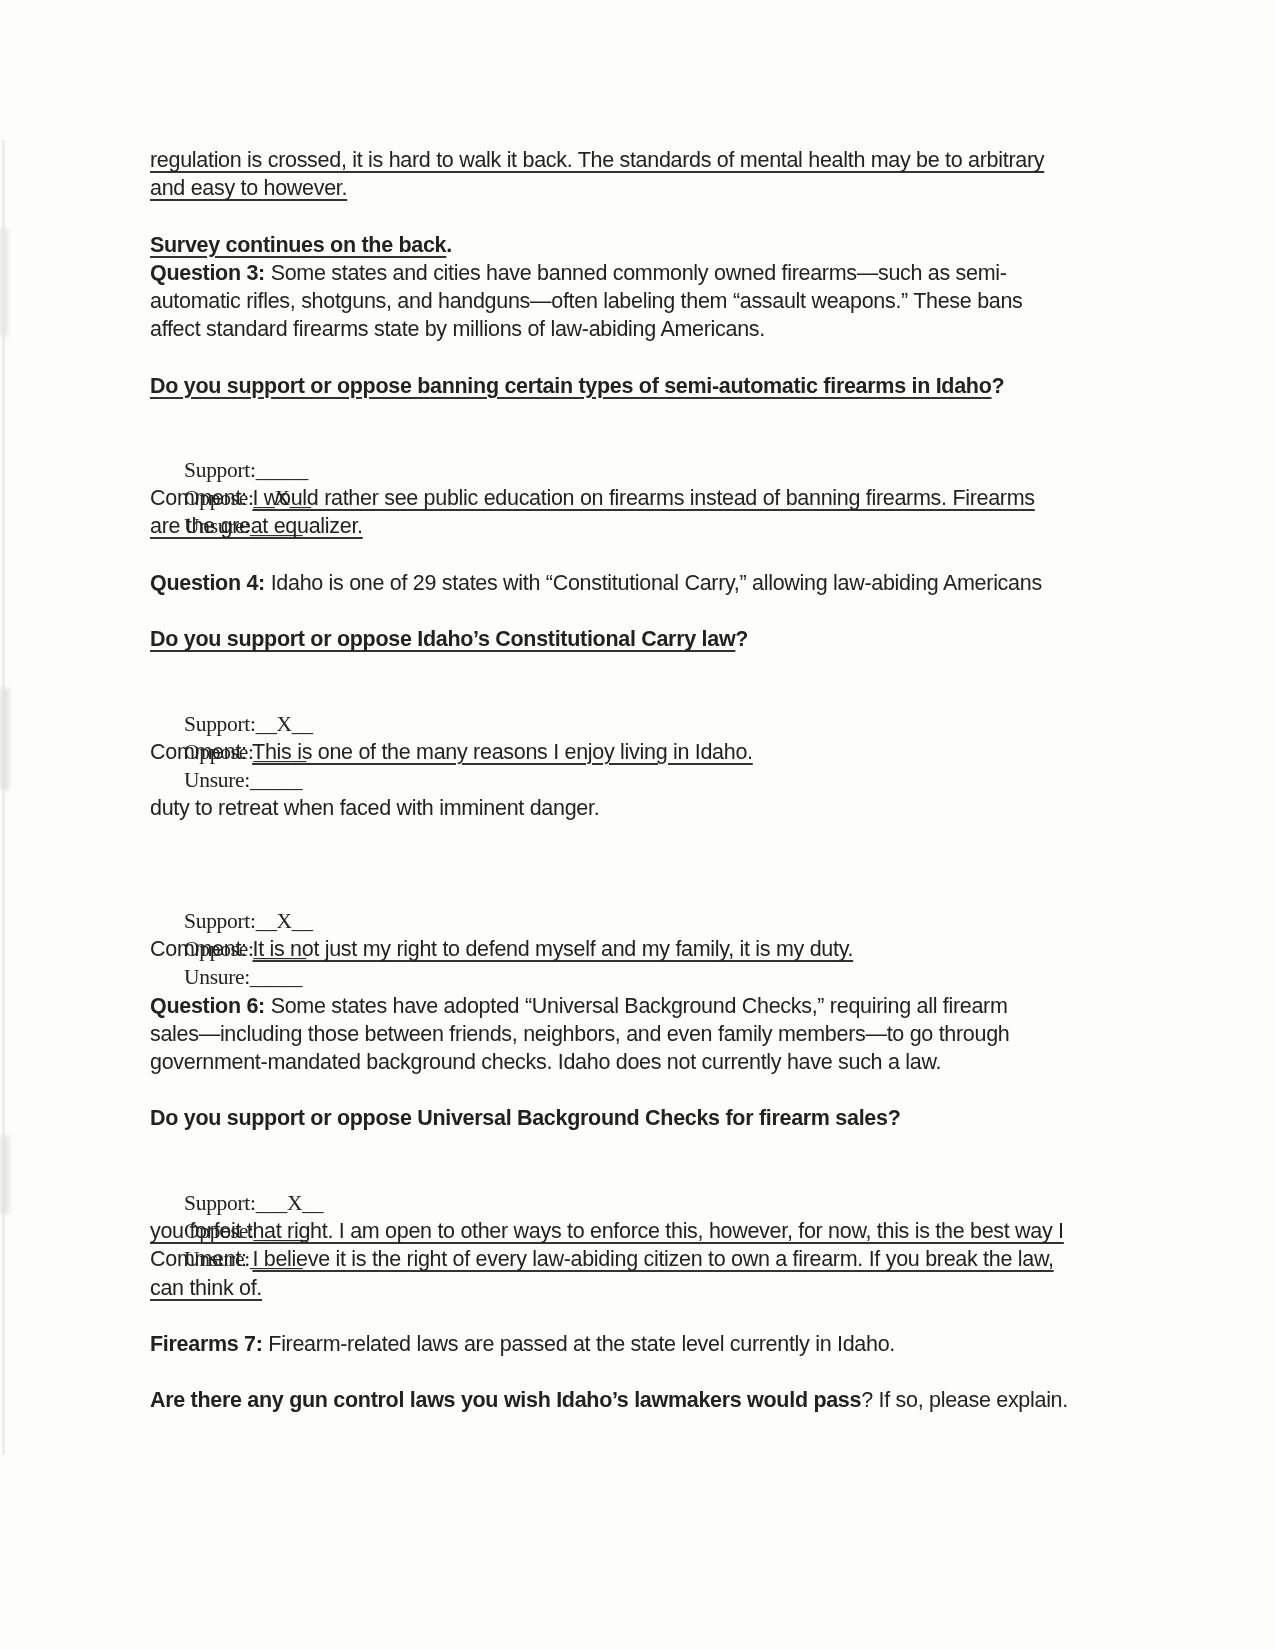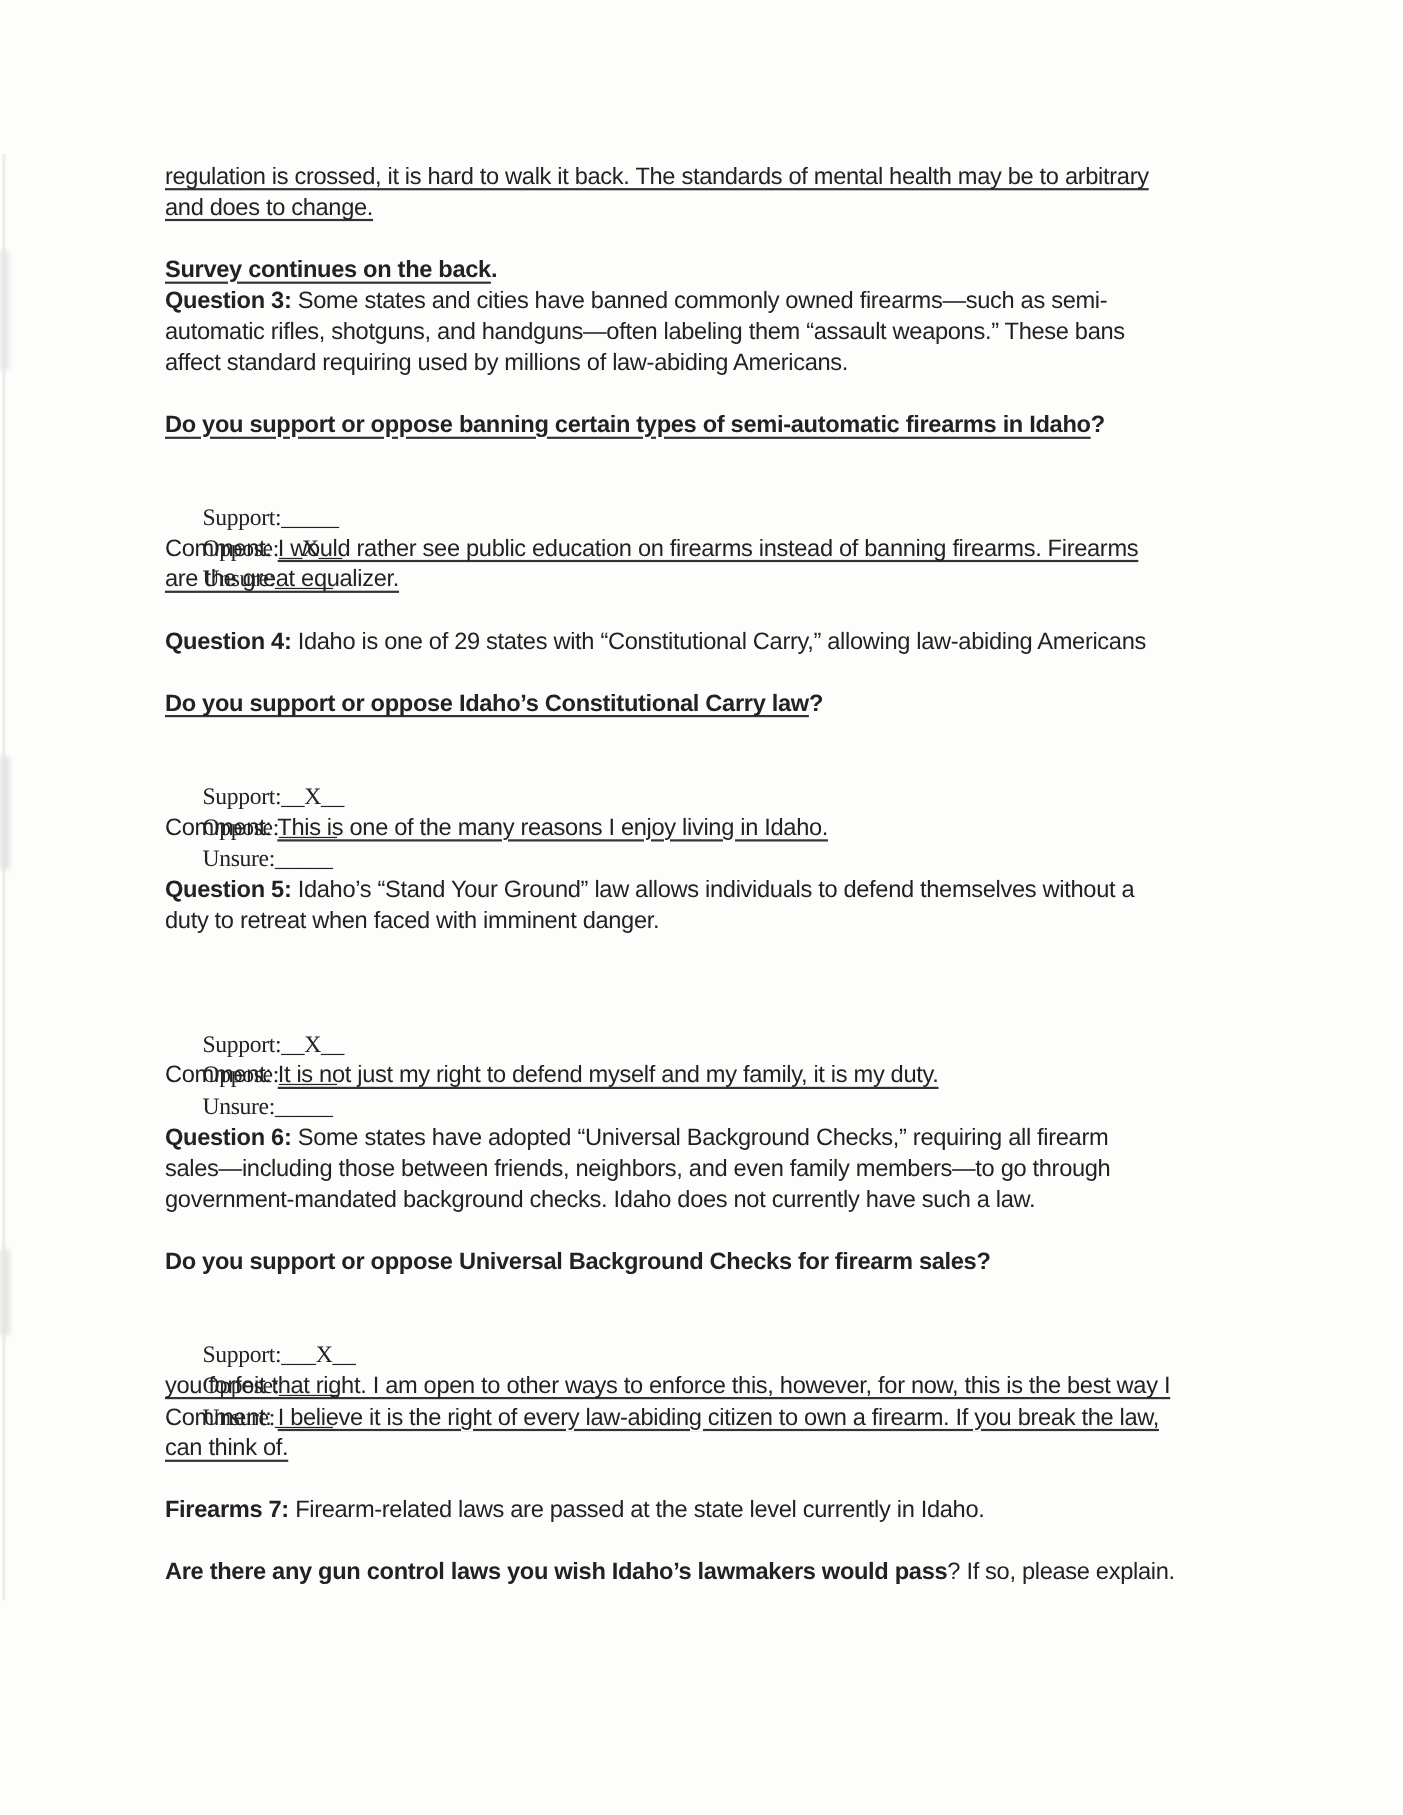--- a/index.html
+++ b/index.html
@@ -58,28 +58,28 @@
 
 <div class="page">
   <div class="scan-line"></div>
   <div class="scan-blot blot-1"></div>
   <div class="scan-blot blot-2"></div>
   <div class="scan-blot blot-3"></div>
 
   <div class="content">
 
     <div class="line"><u>regulation is crossed, it is hard to walk it back. The standards of mental health may be to arbitrary</u></div>
-    <div class="line"><u>and does to change.</u></div>
+    <div class="line"><u>and easy to however.</u></div>
     <div class="gap"></div>
 
     <div class="line"><b><u>Survey continues on the back</u><span>.</span></b></div>
 
     <div class="line"><b>Question 3: </b><span>Some states and cities have banned commonly owned firearms—such as semi-</span></div>
     <div class="line"><span>automatic rifles, shotguns, and handguns—often labeling them “assault weapons.” These bans</span></div>
-    <div class="line"><span>affect standard requiring used by millions of law-abiding Americans.</span></div>
+    <div class="line"><span>affect standard firearms state by millions of law-abiding Americans.</span></div>
     <div class="gap"></div>
     <div class="line"><b><u>Do you support or oppose banning certain types of semi-automatic firearms in Idaho</u><span>?</span></b></div>
     <div class="gap"></div>
     <div class="line options">
       <span class="opt">Support:_____</span>
       <span class="opt">Oppose:__X__</span>
       <span class="opt">Unsure:_____</span>
     </div>
     <div class="gap"></div>
     <div class="line"><span>Comment: </span><u>I would rather see public education on firearms instead of banning firearms. Firearms</u></div>
@@ -92,21 +92,20 @@
     <div class="gap"></div>
     <div class="line options">
       <span class="opt">Support:__X__</span>
       <span class="opt">Oppose:_____</span>
       <span class="opt">Unsure:_____</span>
     </div>
     <div class="gap"></div>
     <div class="line"><span>Comment: </span><u>This is one of the many reasons I enjoy living in Idaho.</u></div>
     <div class="gap"></div>
 
-    <div class="line"><b>Question 5: </b><span>Idaho’s “Stand Your Ground” law allows individuals to defend themselves without a</span></div>
     <div class="line"><span>duty to retreat when faced with imminent danger.</span></div>
     <div class="gap"></div>
     <div class="gap"></div>
     <div class="line options">
       <span class="opt">Support:__X__</span>
       <span class="opt">Oppose:_____</span>
       <span class="opt">Unsure:_____</span>
     </div>
     <div class="gap"></div>
     <div class="line"><span>Comment: </span><u>It is not just my right to defend myself and my family, it is my duty.</u></div>

